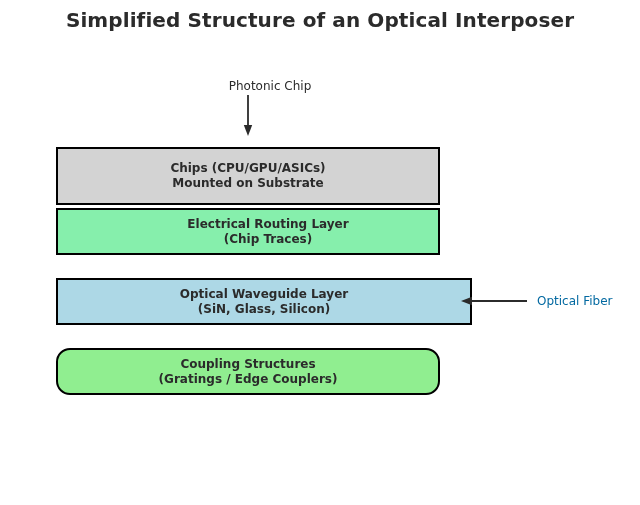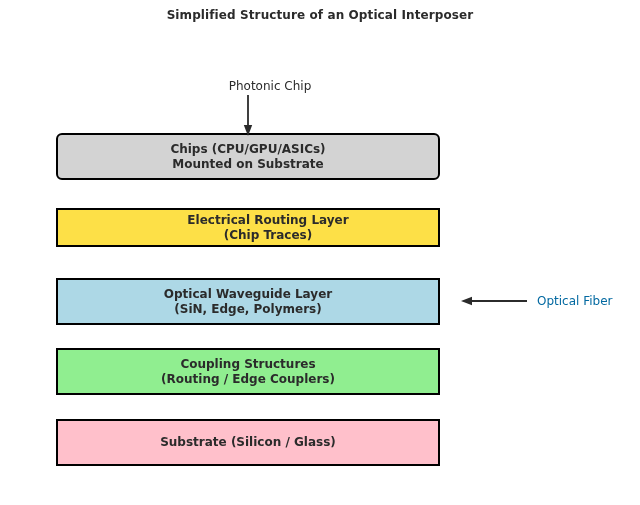--- a/index.html
+++ b/index.html
@@ -18,21 +18,21 @@
     position: relative;
     width: 640px;
     height: 505px;
   }
   .title {
     position: absolute;
     left: 0;
     top: 8px;
     width: 640px;
     text-align: center;
-    font-size: 12px;
+    font-size: 20px;
     font-weight: bold;
     color: #2b2b2b;
     letter-spacing: 0.1px;
   }
   .layer-box {
     position: absolute;
     left: 56px;
     width: 384px;
     box-sizing: border-box;
     border: 2px solid #000000;
@@ -68,44 +68,40 @@
     pointer-events: none;
   }
 </style>
 </head>
 <body style="background: rgb(255, 255, 255);">
 
 <div id="canvas">
 
   <div class="title">Simplified Structure of an Optical Interposer</div>
 
-  <div class="layer-box" id="box-0" style="left: 56px; top: 133px; width: 384px; height: 47px; background: rgb(211, 211, 211); border-color: rgb(0, 0, 0); border-radius: 6px;">
+  <div class="layer-box" id="box-0" style="left: 56px; top: 147px; width: 384px; height: 58px; background: rgb(211, 211, 211); border-color: rgb(0, 0, 0);">
     <span class="layer-line">Chips (CPU/GPU/ASICs)</span>
     <span class="layer-line">Mounted on Substrate</span>
   </div>
 
-  <div class="layer-box" id="box-1" style="left: 56px; top: 208px; width: 384px; height: 39px; background: #fde047; border-color: rgb(0, 0, 0); padding-left: 40px;">
+  <div class="layer-box" id="box-1" style="left: 56px; top: 208px; width: 384px; height: 47px; background: #86efac; border-color: rgb(0, 0, 0); padding-left: 40px;">
     <span class="layer-line">Electrical Routing Layer</span>
     <span class="layer-line">(Chip Traces)</span>
   </div>
 
-  <div class="layer-box" id="box-2" style="left: 56px; top: 278px; width: 384px; height: 47px; background: rgb(173, 216, 230); border-color: rgb(0, 0, 0);">
+  <div class="layer-box" id="box-2" style="left: 56px; top: 278px; width: 416px; height: 47px; background: rgb(173, 216, 230); border-color: rgb(0, 0, 0);">
     <span class="layer-line">Optical Waveguide Layer</span>
-    <span class="layer-line">(SiN, Edge, Polymers)</span>
+    <span class="layer-line">(SiN, Glass, Silicon)</span>
   </div>
 
-  <div class="layer-box" id="box-3" style="left: 56px; top: 348px; width: 384px; height: 47px; background: rgb(144, 238, 144); border-color: rgb(0, 0, 0);">
+  <div class="layer-box" id="box-3" style="left: 56px; top: 348px; width: 384px; height: 47px; background: rgb(144, 238, 144); border-color: rgb(0, 0, 0); border-radius: 14px;">
     <span class="layer-line">Coupling Structures</span>
-    <span class="layer-line">(Routing / Edge Couplers)</span>
+    <span class="layer-line">(Gratings / Edge Couplers)</span>
   </div>
 
-  <div class="layer-box" id="box-4" style="left: 56px; top: 419px; width: 384px; height: 47px; background: rgb(255, 192, 203); border-color: rgb(0, 0, 0);">
-    <span class="layer-line">Substrate (Silicon / Glass)</span>
-
-  </div>
 
   <div class="annot-label centered" id="annot-label-0" style="left: 248px; top: 79px; color: rgb(43, 43, 43);">Photonic Chip</div>
 
   <div class="annot-label" id="annot-label-1" style="left: 537px; top: 294px; color: #0369a1;">Optical Fiber</div>
 
   <svg class="arrow-layer" id="arrow-layer" viewBox="0 0 640 505" xmlns="http://www.w3.org/2000/svg">
       <g>
         <line x1="248" y1="95" x2="248" y2="125" stroke="#2b2b2b" stroke-width="1.8"></line>
         <polygon points="248,136 243.8,125 252.2,125" fill="#2b2b2b"></polygon>
       </g>

